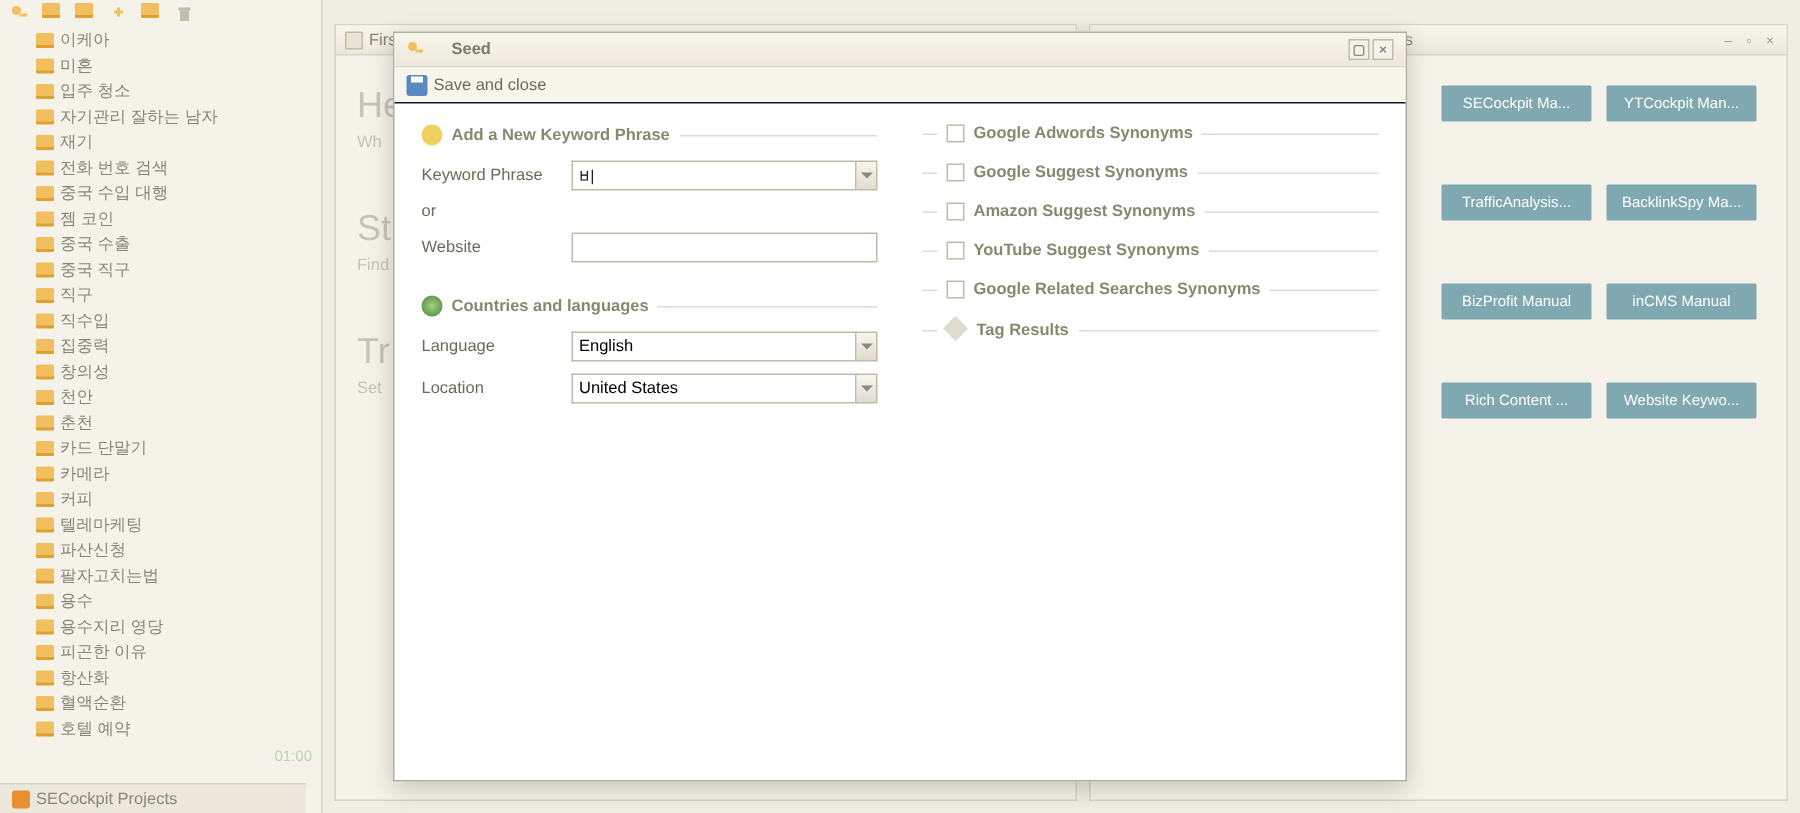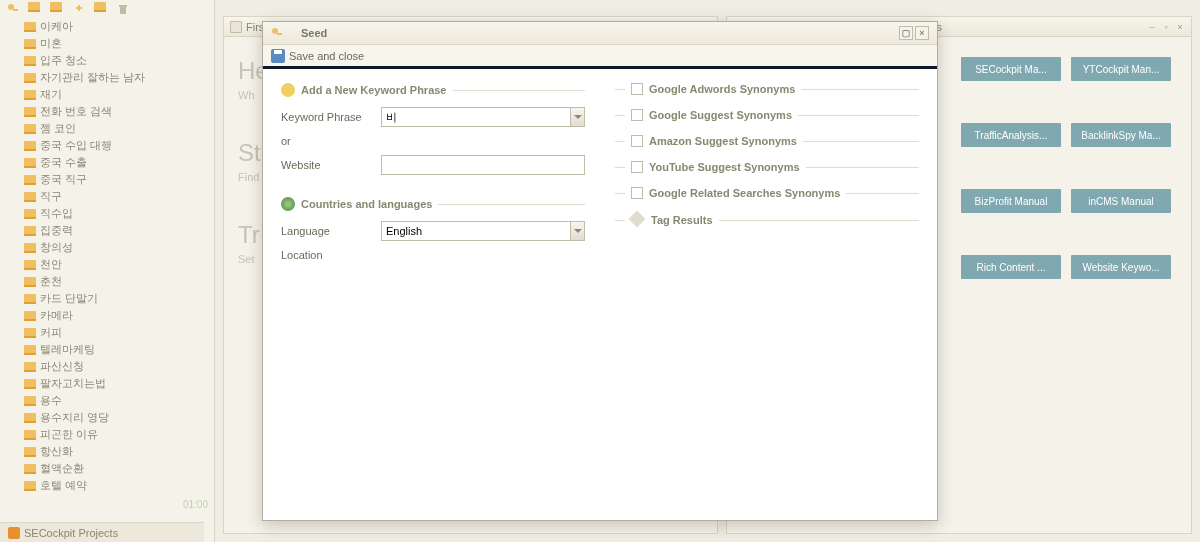--- a/index.html
+++ b/index.html
@@ -32,21 +32,21 @@
 .welcome-body { padding: 20px 10px; }
 .app-grid { display: grid; grid-template-columns: repeat(2, 100px); gap: 10px; justify-content: end; padding-right: 10px; }
 .app-btn { height: 24px; background: #7fa8b0; color: #fff; display: flex; align-items: center; justify-content: center; font-size: 10px; border-radius: 1px; white-space: nowrap; overflow: hidden; padding: 0 6px; cursor: pointer; }
 
 
 .modal { position: absolute; left: 262px; top: 21px; width: 676px; height: 500px; background: #fff; border: 1px solid #b0ac9e; box-shadow: 0 4px 16px rgba(0,0,0,0.2); z-index: 100; }
 .modal-title { height: 22px; background: linear-gradient(#f8f5ec, #ece8db); border-bottom: 1px solid #d8d4c6; padding: 11px 8px; display: flex; align-items: center; gap: 18px; color: #7a7a6a; font-weight: bold; }
 .key-icon { width: 12px; height: 12px; display: inline-block; }
 .modal-title-controls { margin-left: auto; display: flex; gap: 2px; }
 .modal-ctrl { width: 14px; height: 14px; border: 1px solid #c0bca8; background: #f5f2e9; text-align: center; line-height: 12px; font-size: 9px; color: #888; cursor: pointer; }
-.modal-toolbar { height: 24px; background: #f8f5ec; border-bottom: 3px solid #0f172a; padding: 3px 8px; display: flex; align-items: center; }
+.modal-toolbar { height: 24px; background: #f8f5ec; border-bottom: 1px solid #0f172a; padding: 3px 8px; display: flex; align-items: center; }
 .save-close { display: flex; align-items: center; gap: 4px; cursor: pointer; color: #6a6a5a; }
 .disk-icon { width: 14px; height: 14px; background: #5a8ac0; border-radius: 2px; display: inline-block; position: relative; }
 .disk-icon::after { content: ''; position: absolute; top: 1px; left: 3px; width: 8px; height: 4px; background: #fff; }
 
 .modal-body { padding: 10px 18px; display: flex; gap: 30px; }
 .modal-col { flex: 1; }
 .fieldset-header { display: flex; align-items: center; gap: 6px; color: #888870; font-weight: bold; padding: 4px 0; margin-bottom: 6px; }
 .fieldset-header .line { flex: 1; height: 1px; background: #e0dccf; }
 .fieldset-icon { width: 14px; height: 14px; }
 .globe-icon { background: radial-gradient(#a0d080, #508040); border-radius: 50%; }
@@ -105,25 +105,25 @@
       <div class="folder-item">
         <span class="folder-icon"></span>
         <span>재기</span>
       </div>
       <div class="folder-item">
         <span class="folder-icon"></span>
         <span>전화 번호 검색</span>
       </div>
       <div class="folder-item">
         <span class="folder-icon"></span>
+        <span>중국 수입 대행</span>
+      </div>
+      <div class="folder-item">
+        <span class="folder-icon"></span>
         <span>젬 코인</span>
-      </div>
-      <div class="folder-item">
-        <span class="folder-icon"></span>
-        <span>중국 수입 대행</span>
       </div>
       <div class="folder-item">
         <span class="folder-icon"></span>
         <span>중국 수출</span>
       </div>
       <div class="folder-item">
         <span class="folder-icon"></span>
         <span>중국 직구</span>
       </div>
       <div class="folder-item">
@@ -301,20 +301,24 @@
       </div>
       <div class="form-row">
         <div class="form-label">Language</div>
         <div class="form-control combo">
           <input class="text-input" value="English" style="">
           <div class="combo-trigger"></div>
         </div>
       </div>
       <div class="form-row">
         <div class="form-label">Location</div>
+        <div class="form-control combo">
+          <input class="text-input" value="United States" style="">
+          <div class="combo-trigger"></div>
+        </div>
       </div>
     </div>
     <div class="modal-col" id="synonym-col">
         <div class="fieldset-header">
           <span class="line" style="max-width:10px"></span>
           <span class="checkbox"></span>
           <span>Google Adwords Synonyms</span>
           <span class="line"></span>
         </div>
         <div class="fieldset-header">

